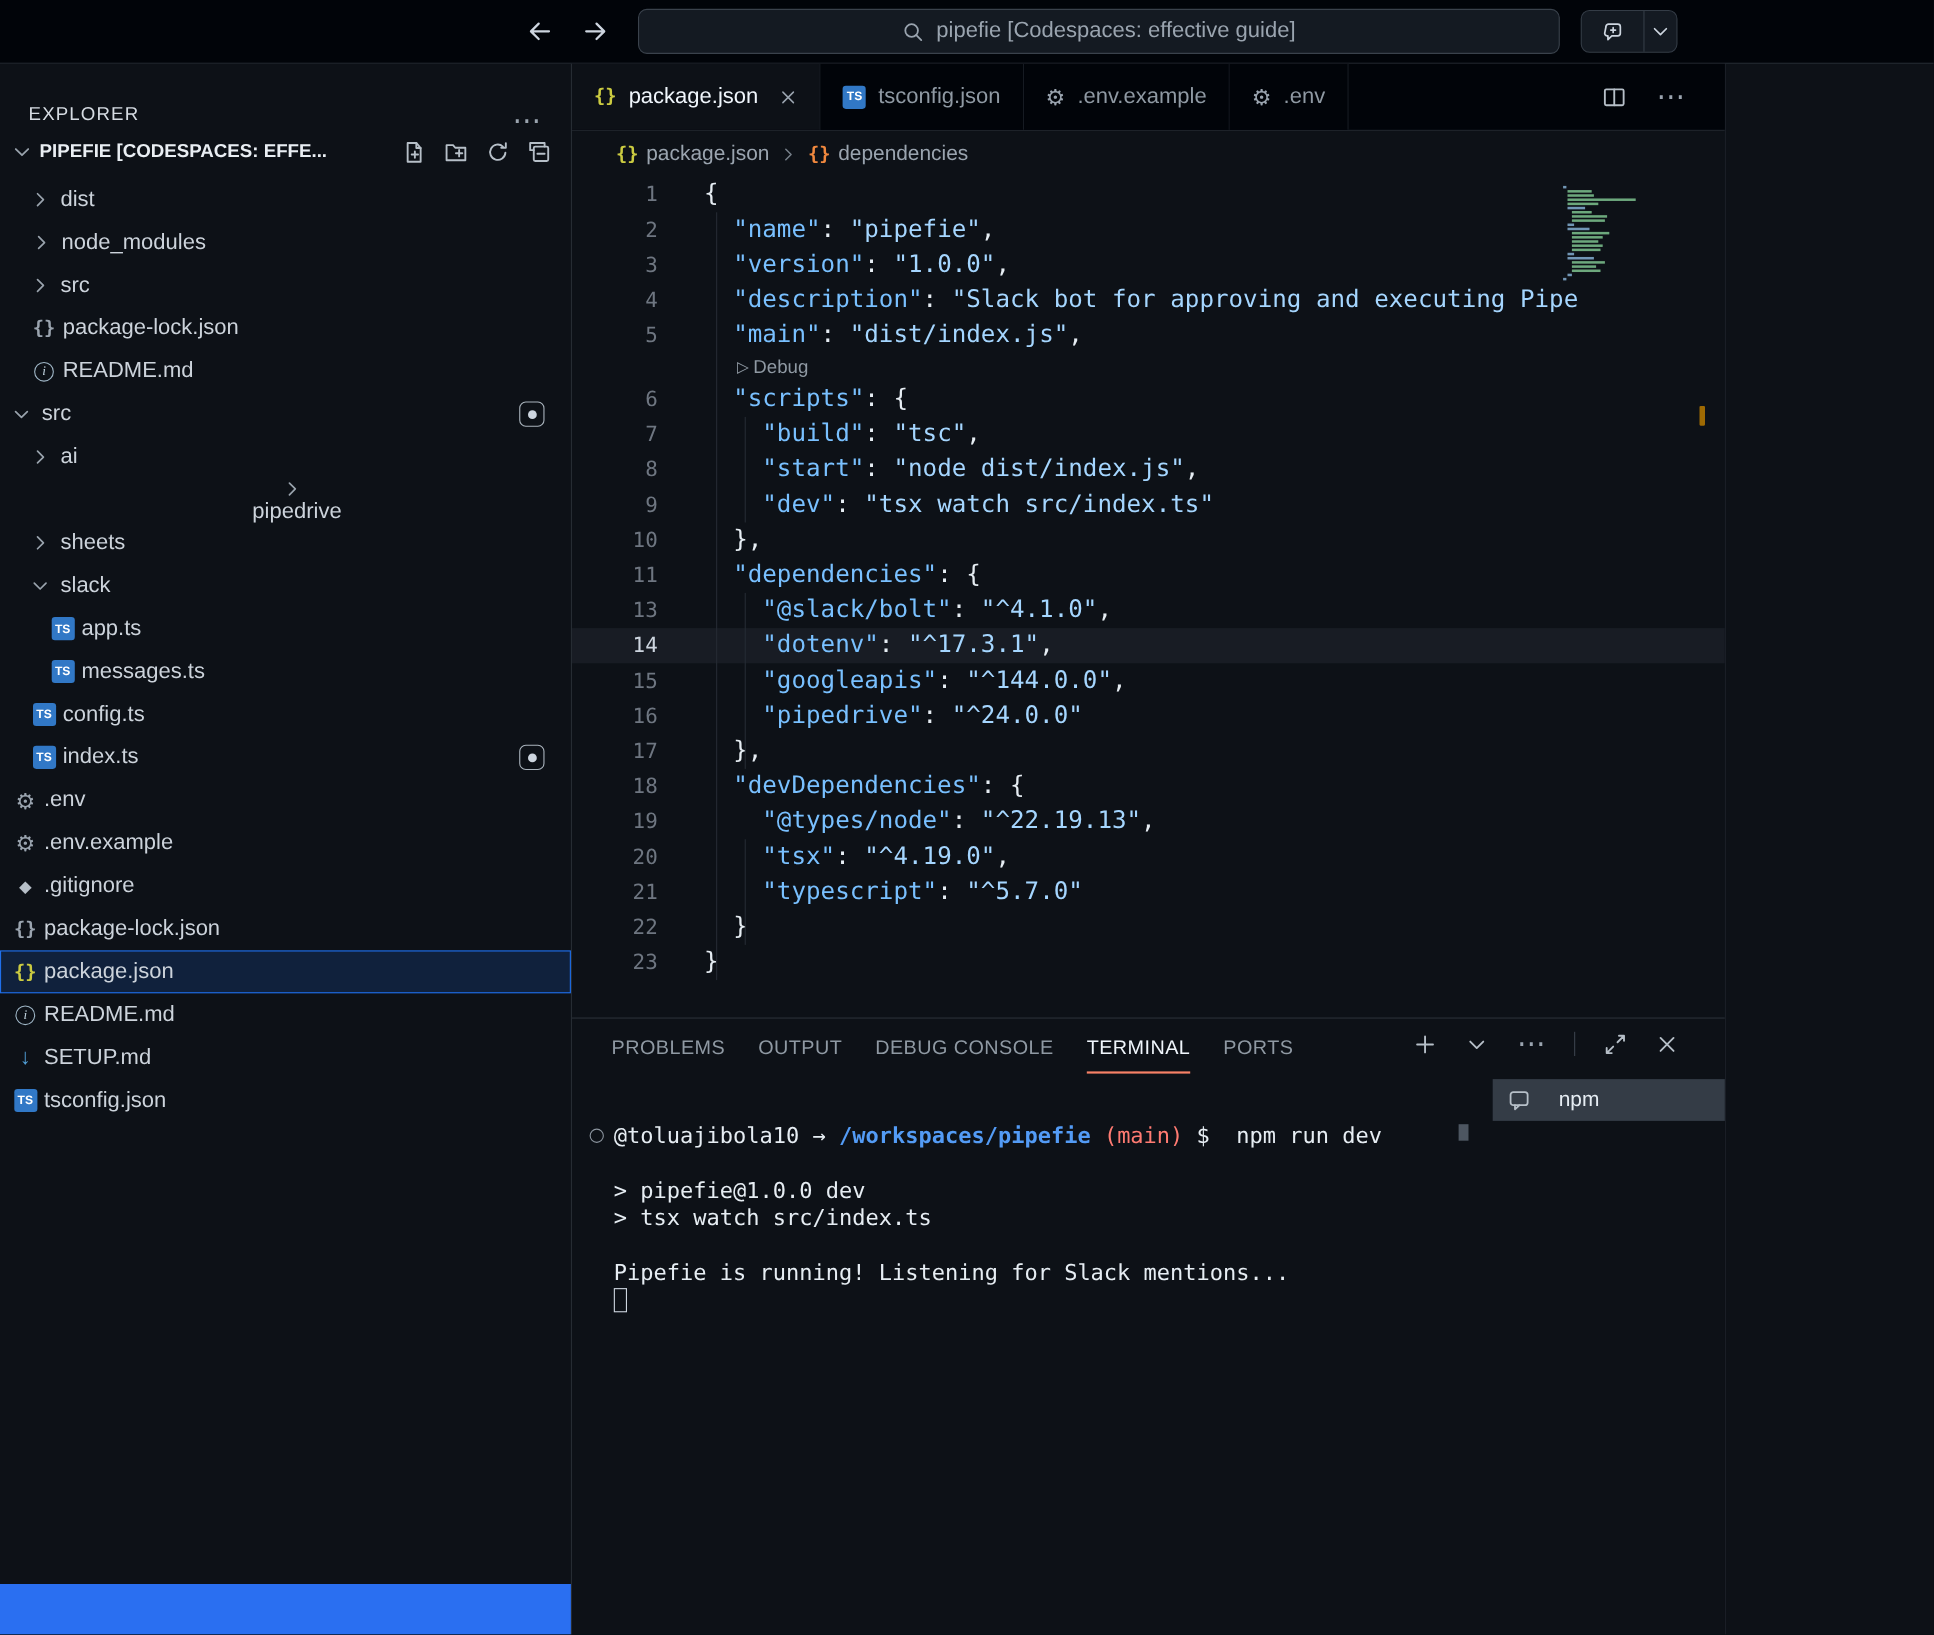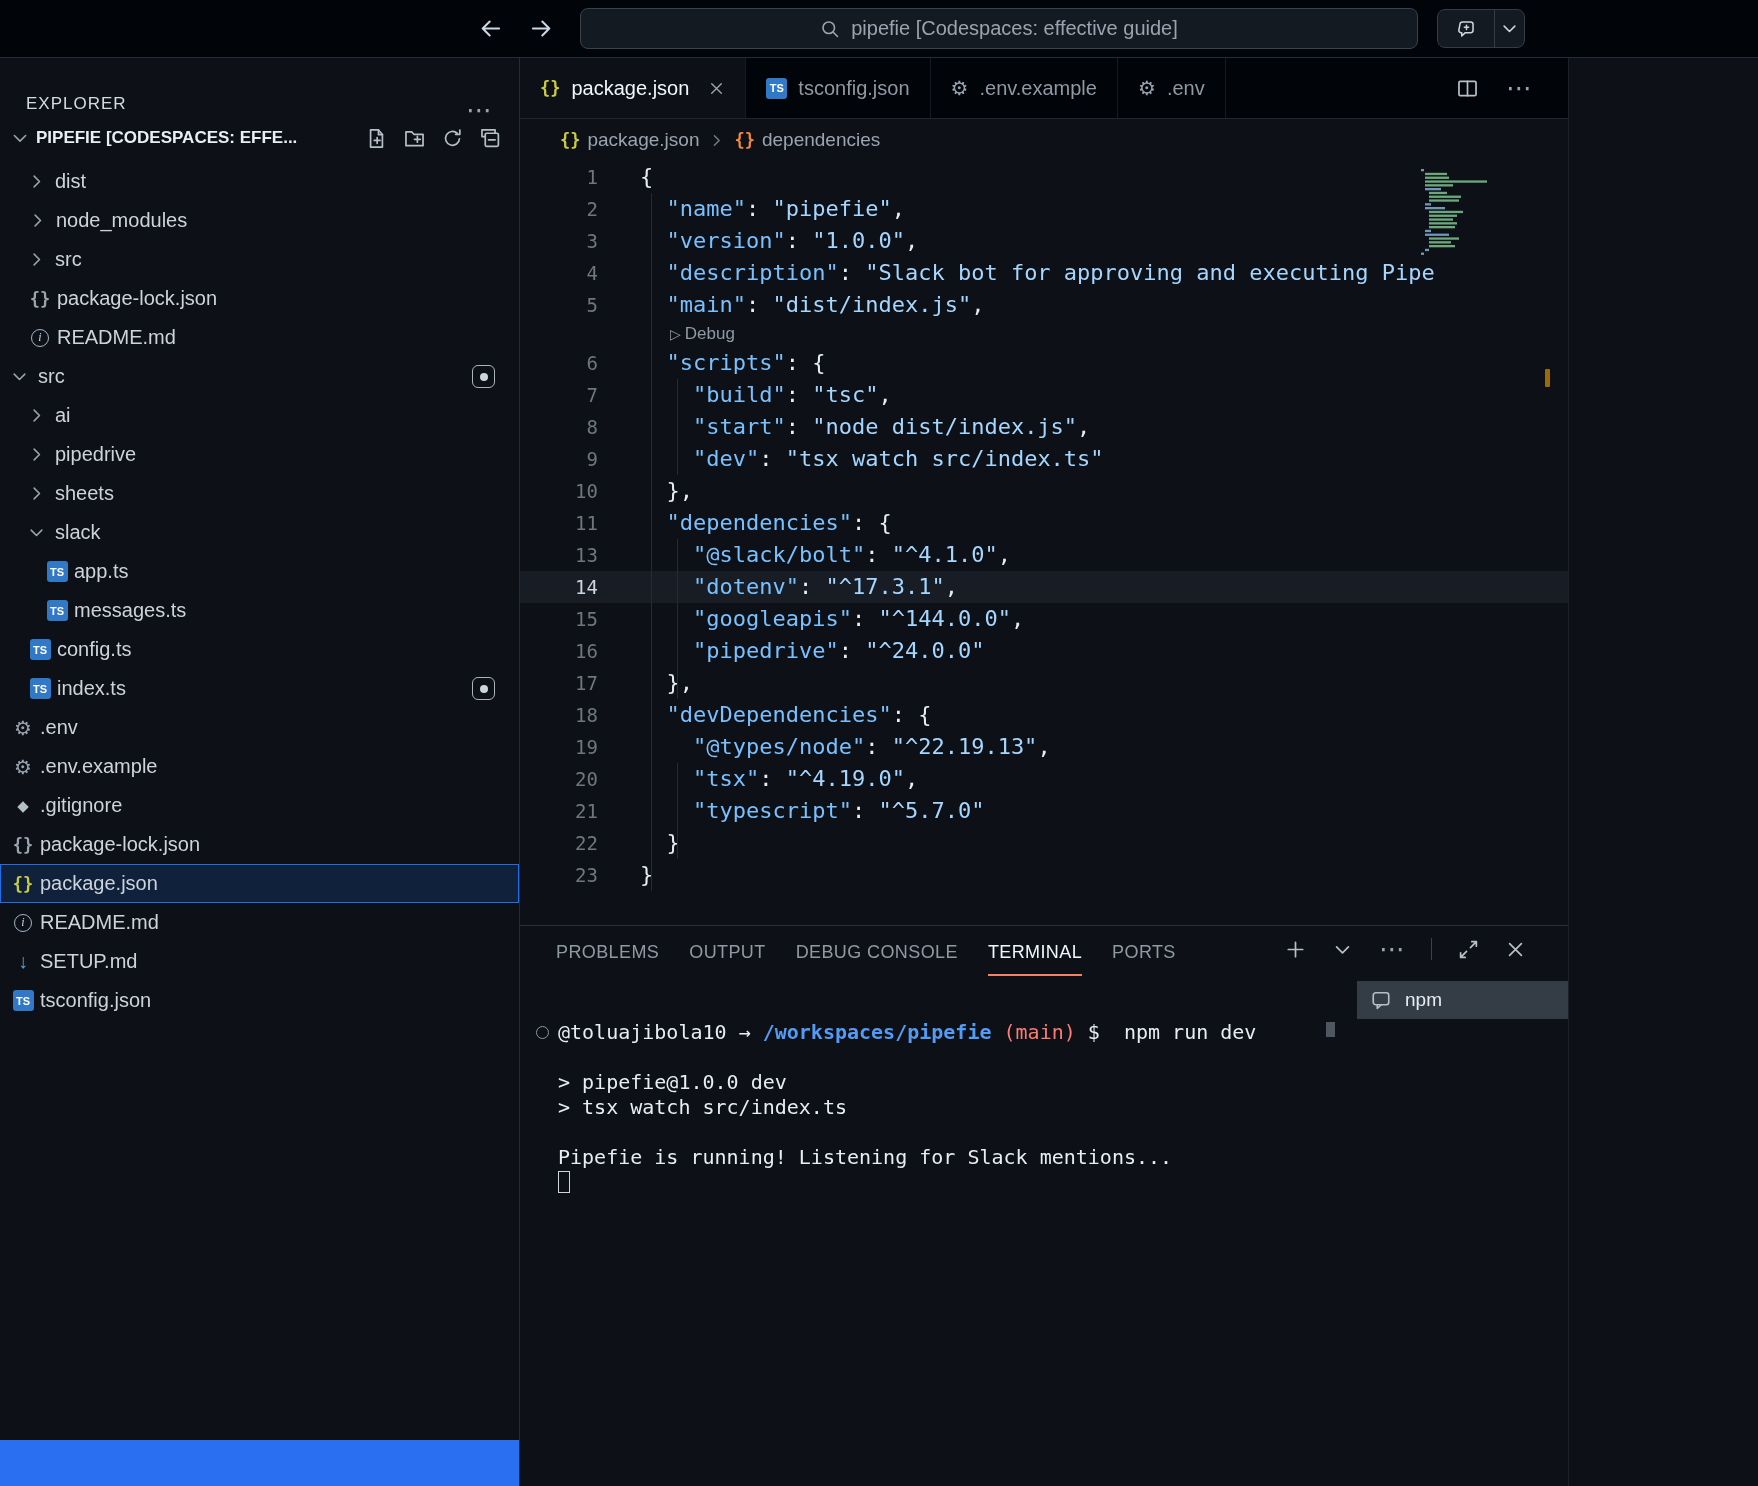--- a/index.html
+++ b/index.html
@@ -114,21 +114,21 @@
     font-size:20px;line-height:25px;color:#e6edf3}
   .tline{white-space:pre;min-height:25px;position:relative;padding-left:18px}
   .cmd-circle{position:absolute;left:-4px;top:6px;width:13px;height:13px;border:1.5px solid #8b949e;
     border-radius:50%}
   .tt-plain{color:#e6edf3}
   .tt-path{color:var(--terminal-path);font-weight:bold}
   .tt-branch{color:var(--terminal-branch)}
   .tcursor{display:inline-block;width:12px;height:22px;border:1.5px solid #cdd5df;vertical-align:-4px}
   .term-mark{position:absolute;right:22px;top:46px;width:9px;height:15px;background:#4d5661}
   .terminal-list{width:211px;flex:none;padding-top:5px}
-  .tl-item{height:38px;display:flex;align-items:center;gap:14px;padding:0 14px;font-size:19px;color:#e6edf3}
+  .tl-item{height:38px;display:flex;align-items:center;gap:26px;padding:0 14px;font-size:19px;color:#e6edf3}
   .tl-item.selected{background:#343c46}
   .tl-item svg{width:20px;height:20px;color:#b6bfc8}
   .right-strip{flex:1;background:var(--bg);border-left:1px solid #1c2128}
 </style>
 </head>
 <body>
 
 <div class="titlebar">
   <div class="nav">
     <span class="abtn">
@@ -261,21 +261,21 @@
           </span>
         </div>
         <div class="trow" style="padding-left: 27px;">
           <span class="chev">
             <svg viewBox="0 0 16 16" fill="none" stroke="currentColor" stroke-width="1.3" stroke-linecap="round" stroke-linejoin="round">
               <path d="M6 3.5L10.5 8L6 12.5"></path>
             </svg>
           </span>
           <span class="tlabel">ai</span>
         </div>
-        <div class="trow" style="padding-left: 27px;">
+        <div class="trow" style="padding-left: 17px; flex-direction: column;">
           <span class="chev">
             <svg viewBox="0 0 16 16" fill="none" stroke="currentColor" stroke-width="1.3" stroke-linecap="round" stroke-linejoin="round">
               <path d="M6 3.5L10.5 8L6 12.5"></path>
             </svg>
           </span>
           <span class="tlabel">pipedrive</span>
         </div>
         <div class="trow" style="padding-left: 27px;">
           <span class="chev">
             <svg viewBox="0 0 16 16" fill="none" stroke="currentColor" stroke-width="1.3" stroke-linecap="round" stroke-linejoin="round">

